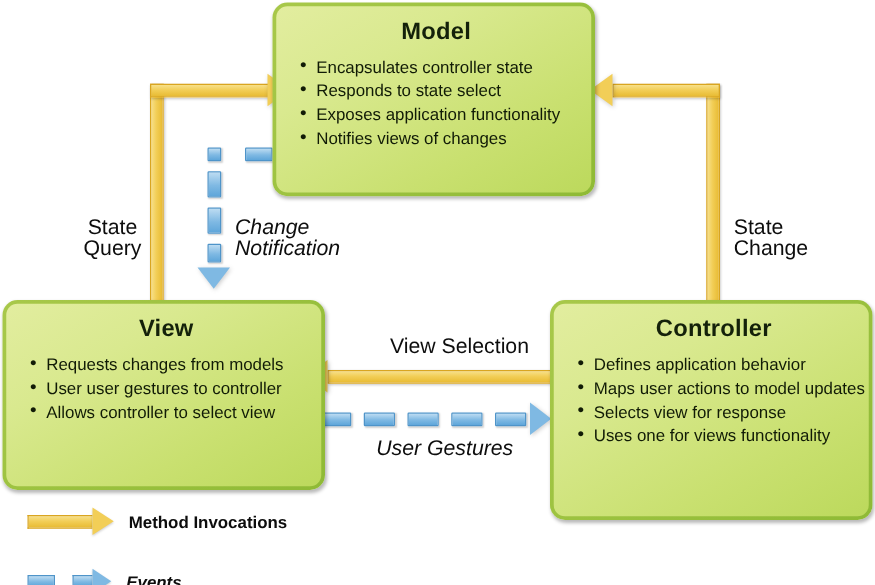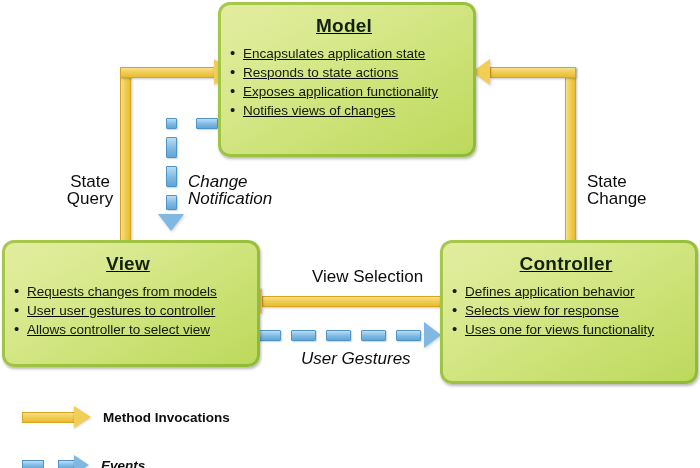--- a/index.html
+++ b/index.html
@@ -24,23 +24,22 @@
     padding: 3px;
     box-sizing: border-box;
     box-shadow: 1px 2px 3px rgba(0,0,0,0.28);
   }
   .box-inner {
     width: 100%;
     height: 100%;
     border-radius: 9px;
     background: linear-gradient(150deg, #e2ed9f 0%, #d9e98f 30%, #c9e070 70%, #bcd95c 100%);
     box-sizing: border-box;
-    padding: 10px 14px 8px 8px;
+    padding: 10px 14px 8px 18px;
     position: relative;
-    text-decoration: underline;
   }
   .box-title {
     text-align: center;
     font-size: 19px;
     font-weight: bold;
     color: #14210a;
     letter-spacing: .2px;
     margin-bottom: 7px;
   }
   .box-list {
@@ -59,22 +58,22 @@
   .box-list li::before {
     content: "\2022";
     position: absolute;
     left: 1px;
     top: -1px;
     font-size: 15px;
     color: #111b06;
   }
 
   #box-model     { left: 218px; top: 2px;   width: 258px; height: 155px; }
-  #box-view      { left: 2px;   top: 240px; width: 258px; height: 127px; }
-  #box-controller{ left: 440px; top: 240px; width: 258px; height: 144px; }
+  #box-view      { left: 2px;   top: 240px; width: 258px; height: 152px; }
+  #box-controller{ left: 440px; top: 240px; width: 258px; height: 176px; }
 
   
   .ybar {
     position: absolute;
     background: linear-gradient(180deg, #f7e08a 0%, #f2ce57 45%, #e8bb33 100%);
     border: 1px solid #d9a520;
     box-sizing: border-box;
     box-shadow: 1px 1px 2px rgba(0,0,0,0.22);
   }
   .ybar.vert {
@@ -224,22 +223,22 @@
   <div class="bdash" style="left:326px; top:330px; width:25px; height:11px;"></div>
   <div class="bdash" style="left:361px; top:330px; width:25px; height:11px;"></div>
   <div class="bdash" style="left:396px; top:330px; width:25px; height:11px;"></div>
   <div class="bhead right" style="left:424px; top:322px;"></div>
   <div class="edge-label italic" style="left:301px; top:350px;">User Gestures</div>
 
   <div class="box" id="box-model">
     <div class="box-inner">
       <div class="box-title">Model</div>
       <ul class="box-list">
-        <li>Encapsulates application state</li>
-        <li>Responds to state actions</li>
+        <li>Encapsulates controller state</li>
+        <li>Responds to state select</li>
         <li>Exposes application functionality</li>
         <li>Notifies views of changes</li>
       </ul>
     </div>
   </div>
 
   <div class="box" id="box-view">
     <div class="box-inner">
       <div class="box-title">View</div>
       <ul class="box-list">
@@ -248,20 +247,21 @@
         <li>Allows controller to select view</li>
       </ul>
     </div>
   </div>
 
   <div class="box" id="box-controller">
     <div class="box-inner">
       <div class="box-title">Controller</div>
       <ul class="box-list">
         <li>Defines application behavior</li>
+        <li>Maps user actions to model updates</li>
         <li>Selects view for response</li>
         <li>Uses one for views functionality</li>
       </ul>
     </div>
   </div>
 
   <div id="legend">
     <div class="legend-row" style="left:8px; top:0px;">
       <div class="lg-arrow-shaft"></div>
       <div class="lg-arrow-head"></div>

